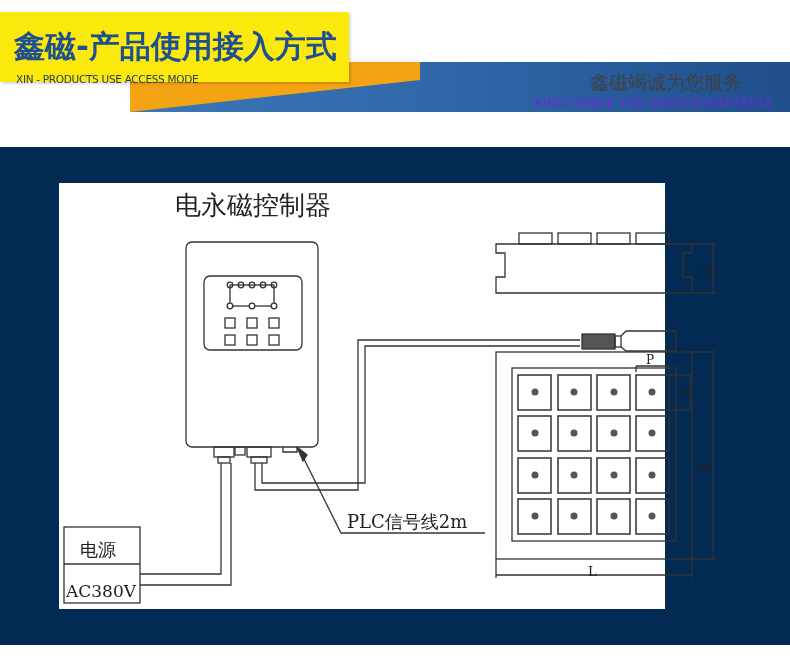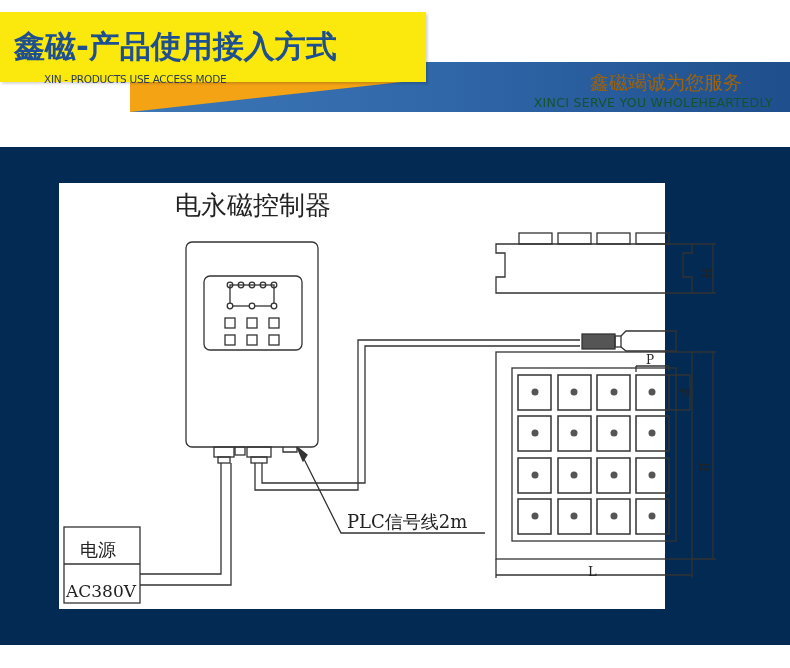--- a/index.html
+++ b/index.html
@@ -1,26 +1,26 @@
 <!DOCTYPE html>
 <html><head>
 <meta charset="utf-8">
 <style>
   html,body{margin:0;padding:0;background:#ffffff;}
   body{width:790px;height:668px;position:relative;overflow:hidden;font-family:"DejaVu Sans","Liberation Sans",sans-serif;}
   .header{position:absolute;left:0;top:0;width:790px;height:130px;}
   .blue-band{position:absolute;left:130px;top:62px;width:660px;height:50px;
     background:linear-gradient(90deg,#3d77b6 0%,#2f66a8 50%,#1f4f8c 100%);}
   .orange-wedge{position:absolute;left:130px;top:62px;width:290px;height:50px;}
-  .yellow-bar{position:absolute;left:0;top:12px;width:426px;height:70px;background:#fbe80c;
+  .yellow-bar{position:absolute;left:0;top:12px;width:349px;height:70px;background:#fbe80c;
     box-shadow:2px 2px 2px rgba(0,0,0,0.15);}
   .title-cn{position:absolute;left:14px;top:14px;font-size:31px;font-weight:bold;color:#1d4f91;letter-spacing:0px;white-space:nowrap;}
-  .title-en{position:absolute;left:16px;top:61px;font-size:10.5px;color:#2a3a55;letter-spacing:-0.3px;white-space:nowrap;margin-left:28px;}
-  .slogan-cn{position:absolute;right:48px;top:70px;font-size:19px;color:#a16207;white-space:nowrap;}
-  .slogan-en{position:absolute;right:17px;top:95px;font-size:12.5px;color:#14532d;letter-spacing:0.3px;white-space:nowrap;}
+  .title-en{position:absolute;left:16px;top:61px;font-size:10.5px;color:#2a3a55;letter-spacing:-0.3px;white-space:nowrap;}
+  .slogan-cn{position:absolute;right:48px;top:70px;font-size:19px;color:#404040;white-space:nowrap;}
+  .slogan-en{position:absolute;right:17px;top:95px;font-size:12.5px;color:#6d28d9;letter-spacing:0.3px;white-space:nowrap;}
   .panel{position:absolute;left:0;top:147px;width:790px;height:498px;background:#022a52;}
   .canvas{position:absolute;left:59px;top:183px;width:606px;height:426px;background:#ffffff;}
   svg text{font-family:"DejaVu Serif","Liberation Serif",serif;fill:#222;}
 </style>
 </head>
 <body>
 
 <div class="header">
   <div class="blue-band"></div>
   <svg class="orange-wedge" width="290" height="50" viewBox="0 0 290 50">

